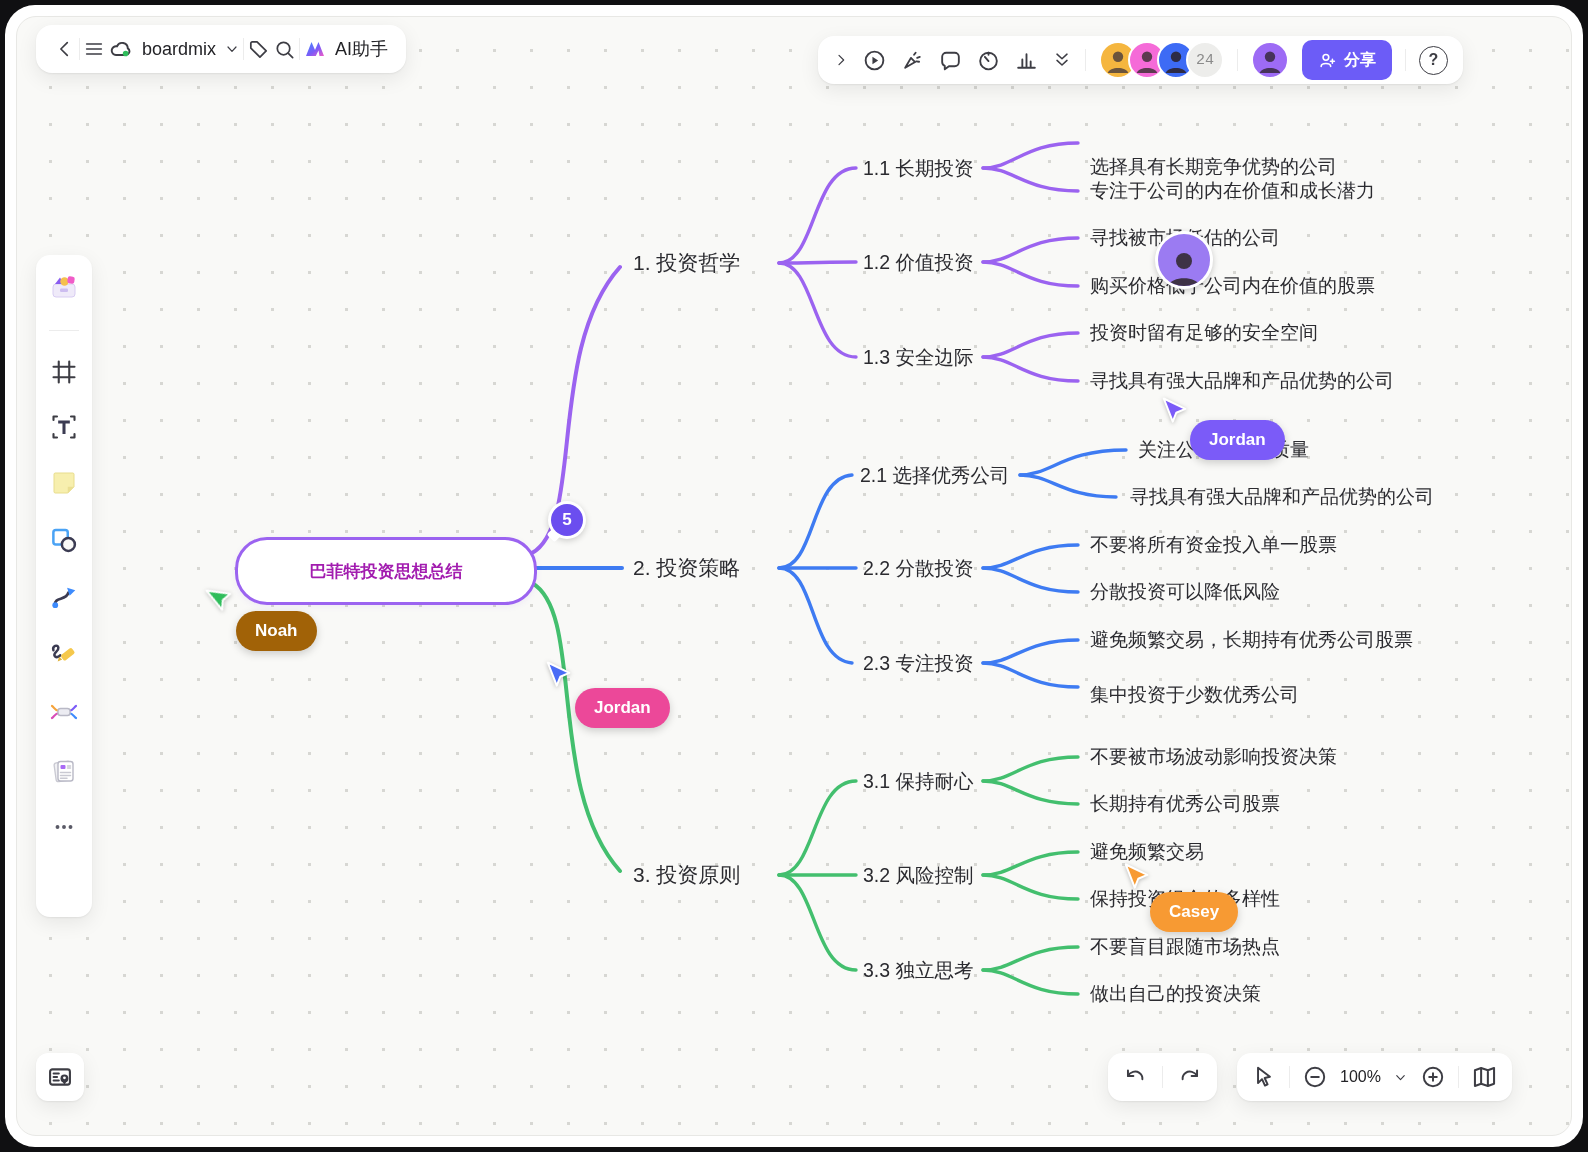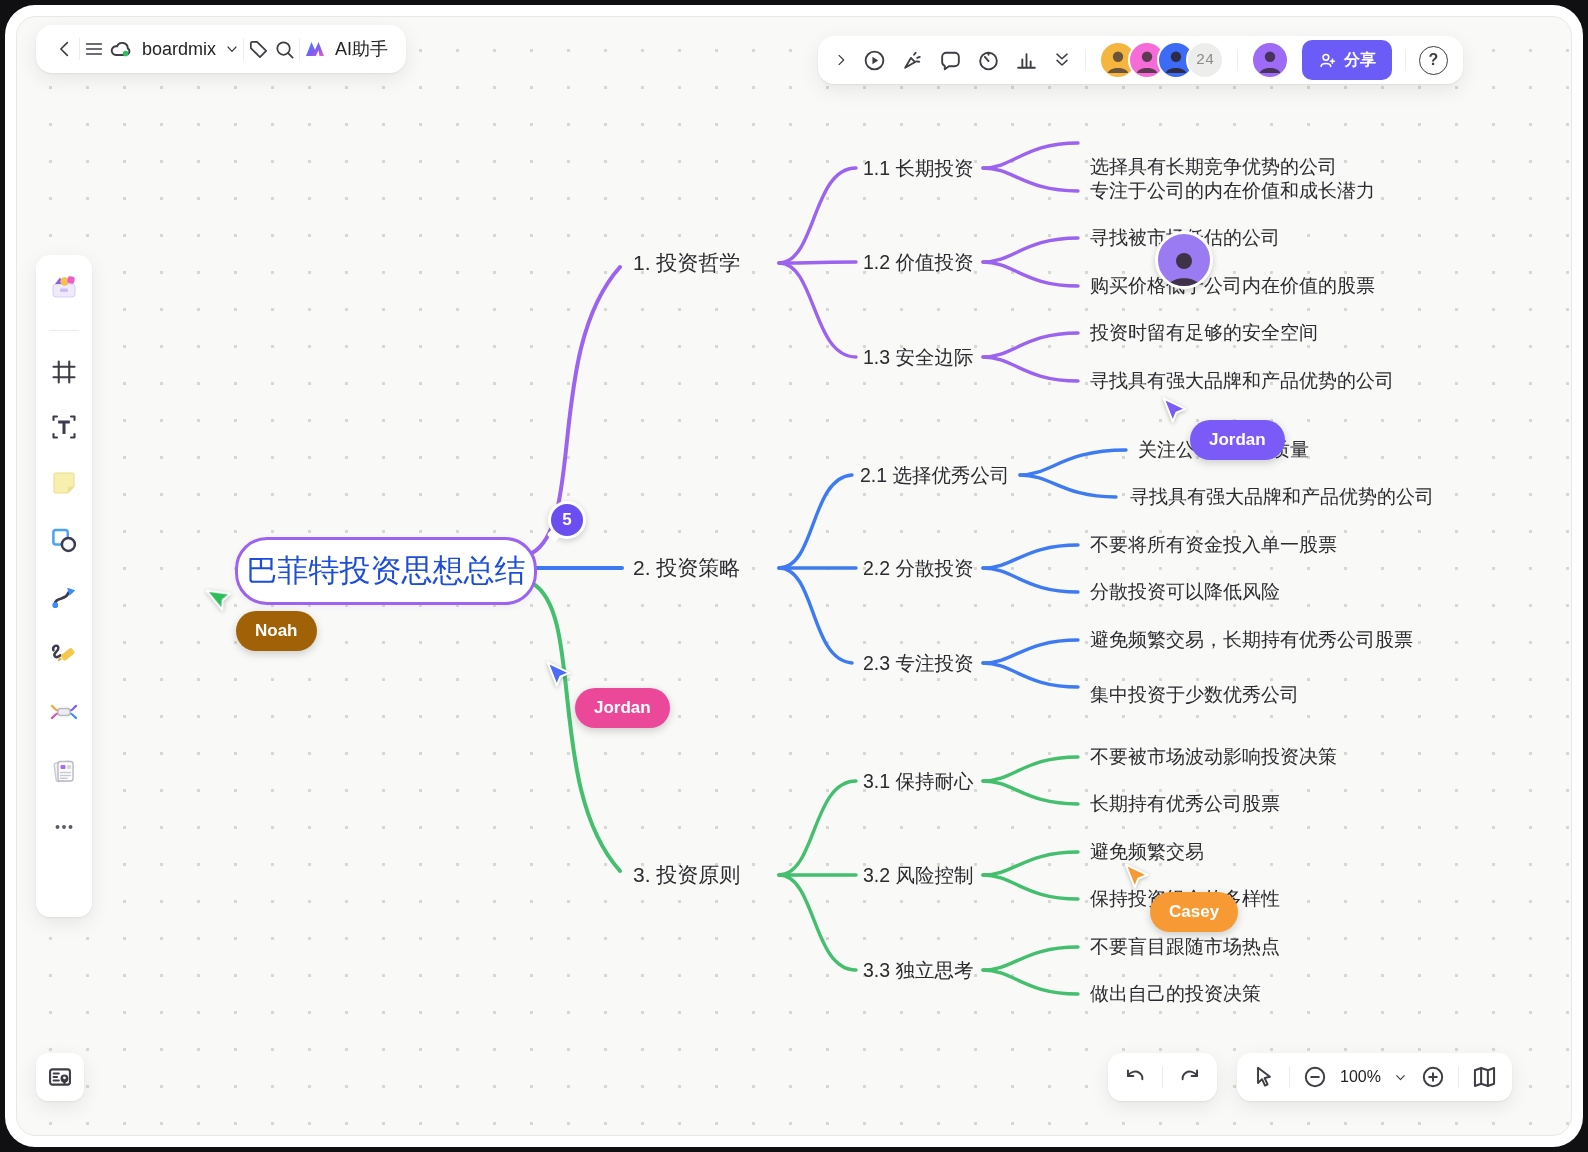--- a/index.html
+++ b/index.html
@@ -40,21 +40,21 @@
   .br1{left:1108px;top:1053px;height:48px;padding:0 14px;gap:14px;border-radius:14px;}
   .br2{left:1237px;top:1053px;height:48px;padding:0 14px;gap:12px;border-radius:14px;}
   .zoom-level{font-size:16px;color:#232327;font-weight:500;}
   
   .mm-label{position:absolute;white-space:nowrap;transform:translateY(-50%);color:#2b2b30;}
   .topic{font-size:21px;}
   .sub{font-size:19.5px;}
   .leaf{font-size:19px;}
   .root-node{position:absolute;left:235px;top:537px;width:296px;height:62px;background:#fff;
              border:3.5px solid #9b63f0;border-radius:32px;display:flex;align-items:center;justify-content:center;
-             font-size:31px;font-weight:400;color:#1d4ed8;box-shadow:0 2px 6px rgba(120,80,220,.08);}
+             font-size:17px;font-weight:700;color:#a21caf;box-shadow:0 2px 6px rgba(120,80,220,.08);}
   
   .badge{position:absolute;left:548px;top:501px;width:38px;height:38px;background:#fff;border-radius:50%;
          box-shadow:0 2px 6px rgba(0,0,0,.18);}
   .badge::before{content:"";position:absolute;left:1px;bottom:-1px;width:11px;height:11px;background:#fff;
                  border-radius:2px;transform:rotate(45deg);}
   .badge-core{position:absolute;inset:3px;background:#6b4eef;border-radius:50%;color:#fff;
               display:flex;align-items:center;justify-content:center;font-size:17px;font-weight:700;}
   
   .cursor{position:absolute;width:30px;height:30px;filter:drop-shadow(0 1px 2px rgba(0,0,0,.25));}
   .cname{position:absolute;height:40px;padding:0 19px;border-radius:21px;display:flex;align-items:center;

